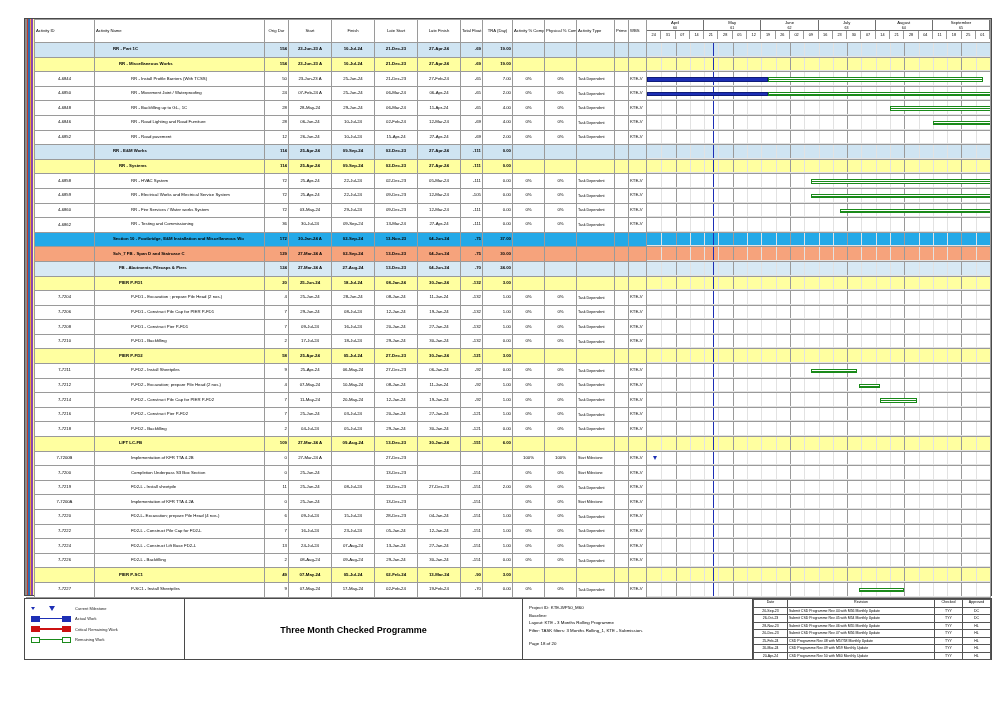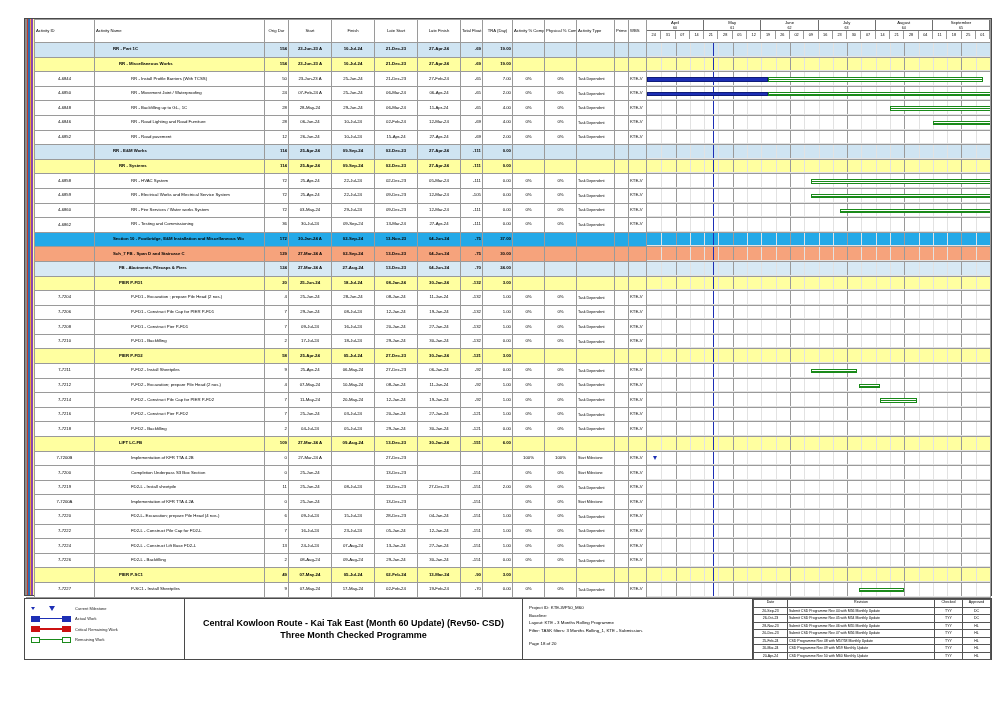--- a/index.html
+++ b/index.html
@@ -2005,21 +2005,20 @@
               <i class="cap l"></i>
               <i class="lnk"></i>
               <i class="cap r"></i>
             </span>
           </div>
         <div class="leg-label">Remaining Work</div>
       </div>
     </div>
 
     <div class="tb-title">
-      <div class="t1">Central Kowloon Route - Kai Tak East (Month 60 Update) (Rev50- CSD)</div>
       <div class="t2">Three Month Checked Programme</div>
     </div>
 
     <div class="tb-info">
       <div>Project ID: KTE-WP50_M60</div>
       <div>Baseline:</div>
       <div>Layout: KTE - 3 Months Rolling Programme</div>
       <div>Filter: TASK filters: 3 Months Rolling_1, KTE - Submission.</div>
       <div class="pg">Page 18 of 20</div>
     </div>

